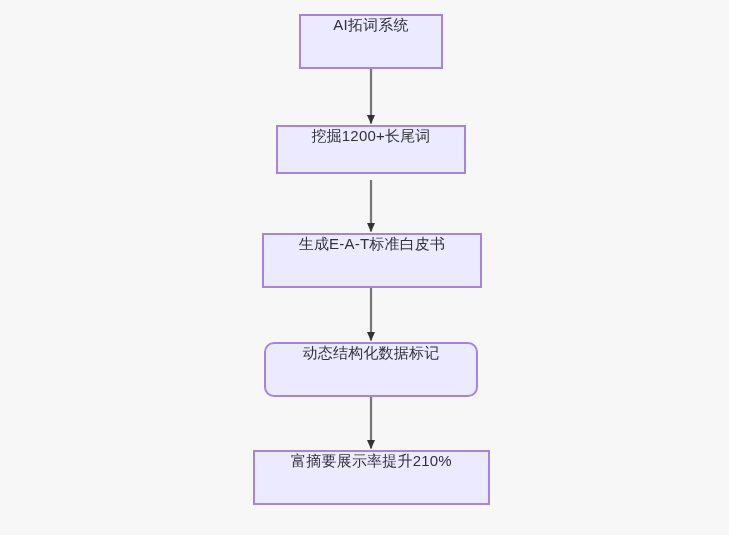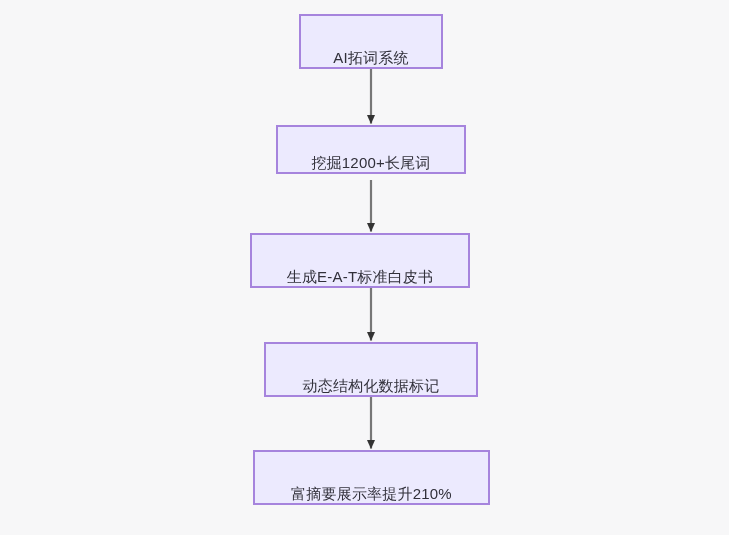--- a/index.html
+++ b/index.html
@@ -23,39 +23,39 @@
     left: 0;
     top: 0;
     width: 729px;
     height: 535px;
     pointer-events: none;
   }
   .node {
     position: absolute;
     box-sizing: border-box;
     display: flex;
-    align-items: flex-end;
+    align-items: flex-start;
     justify-content: center;
     background: #eceafe;
     border: 2px solid #a684dd;
     color: #31303a;
     font-size: 15px;
     line-height: 1.2;
     letter-spacing: 0.2px;
     white-space: nowrap;
     z-index: 2;
   }
   .node-label {
     display: block;
   }
   
   .node-1 { left: 299px; top: 14px;  width: 144px; height: 55px; }
   .node-2 { left: 276px; top: 125px; width: 190px; height: 49px; }
-  .node-3 { left: 250px; top: 233px; width: 220px; height: 55px; }
-  .node-4 { left: 264px; top: 342px; width: 214px; height: 55px; }
+  .node-3 { left: 262px; top: 233px; width: 220px; height: 55px; }
+  .node-4 { left: 264px; top: 342px; width: 214px; height: 55px; border-radius: 10px; }
   .node-5 { left: 253px; top: 450px; width: 237px; height: 55px; }
 </style>
 </head>
 <body>
 
 <div id="flow-canvas">
 
   <svg class="edge-layer" width="729" height="535" viewBox="0 0 729 535" xmlns="http://www.w3.org/2000/svg">
     <defs>
       <marker id="arrowhead" markerWidth="9" markerHeight="8" refX="8.5" refY="4" orient="auto" markerUnits="userSpaceOnUse">

